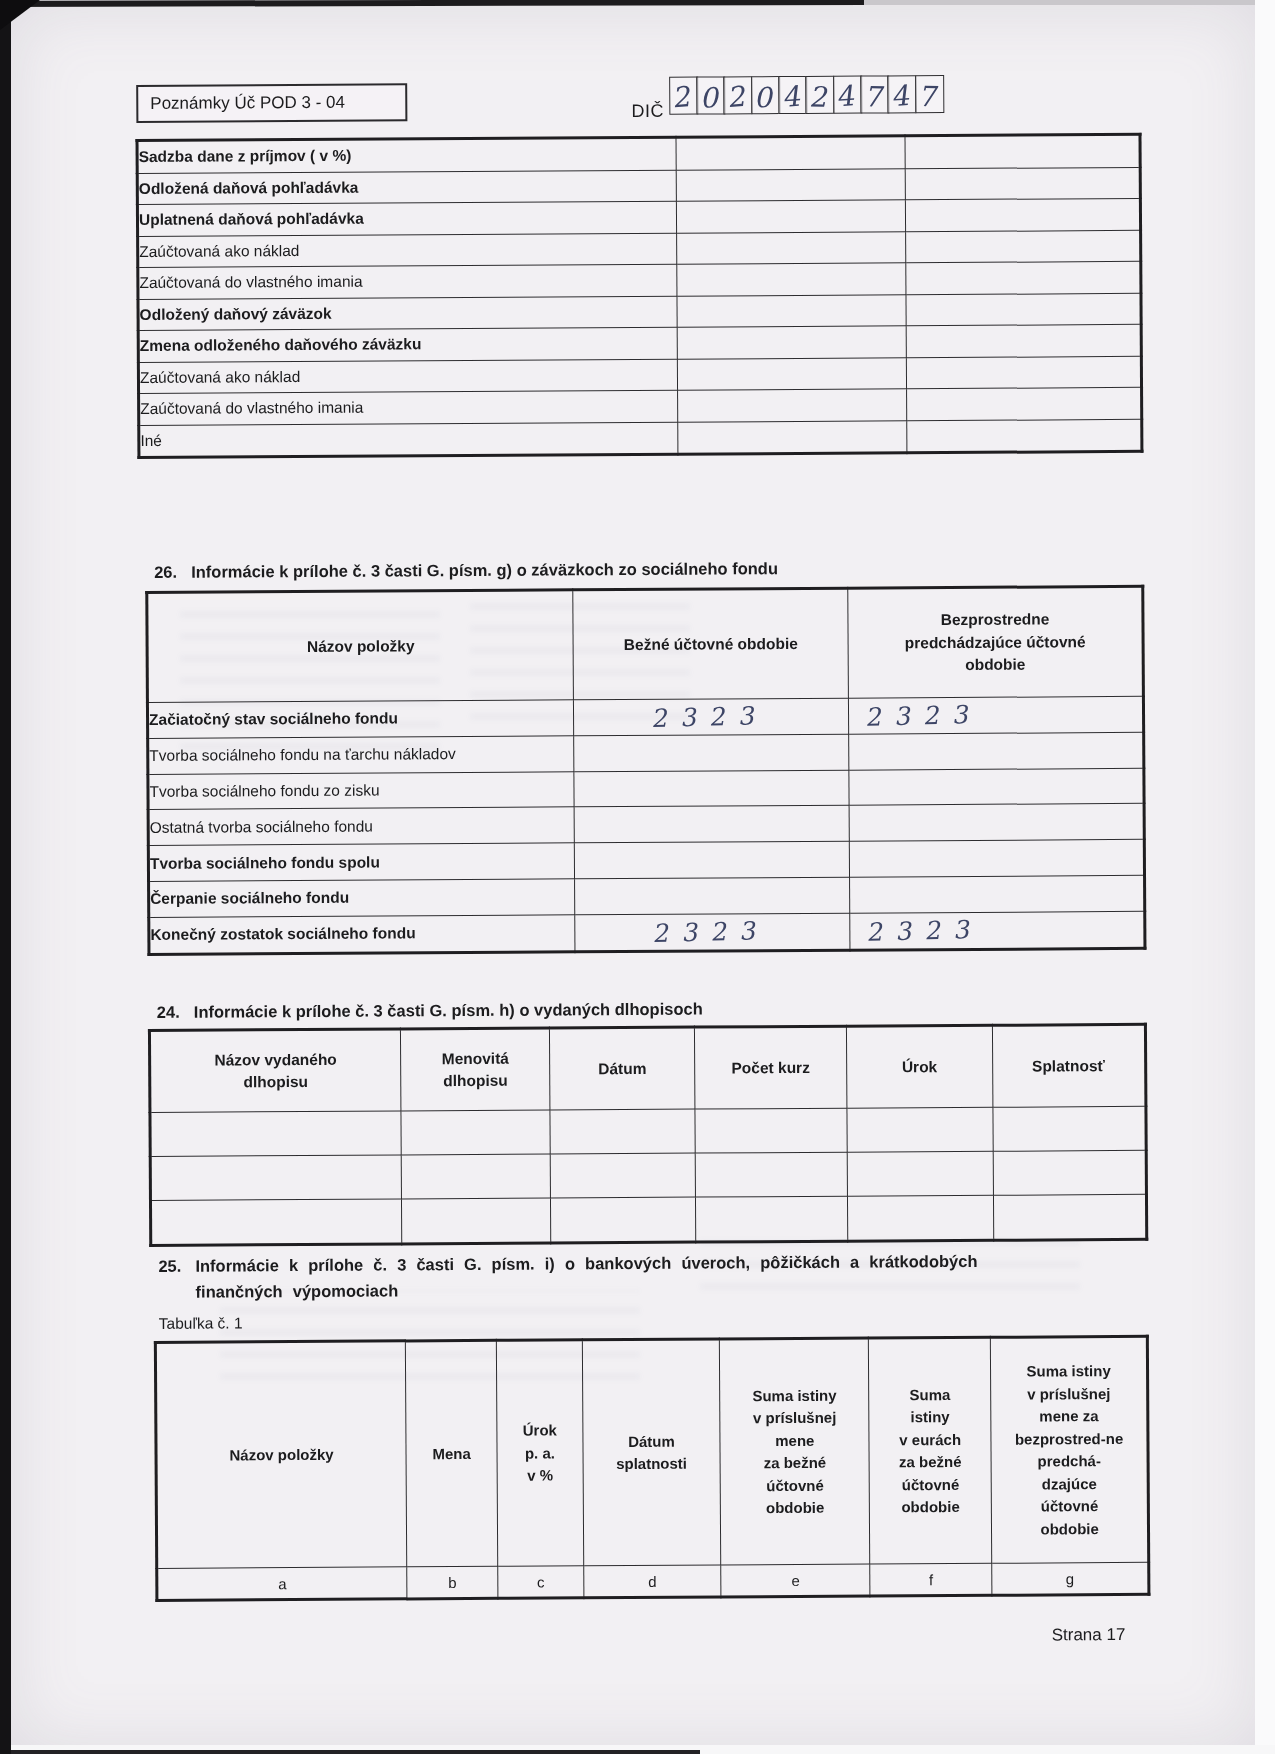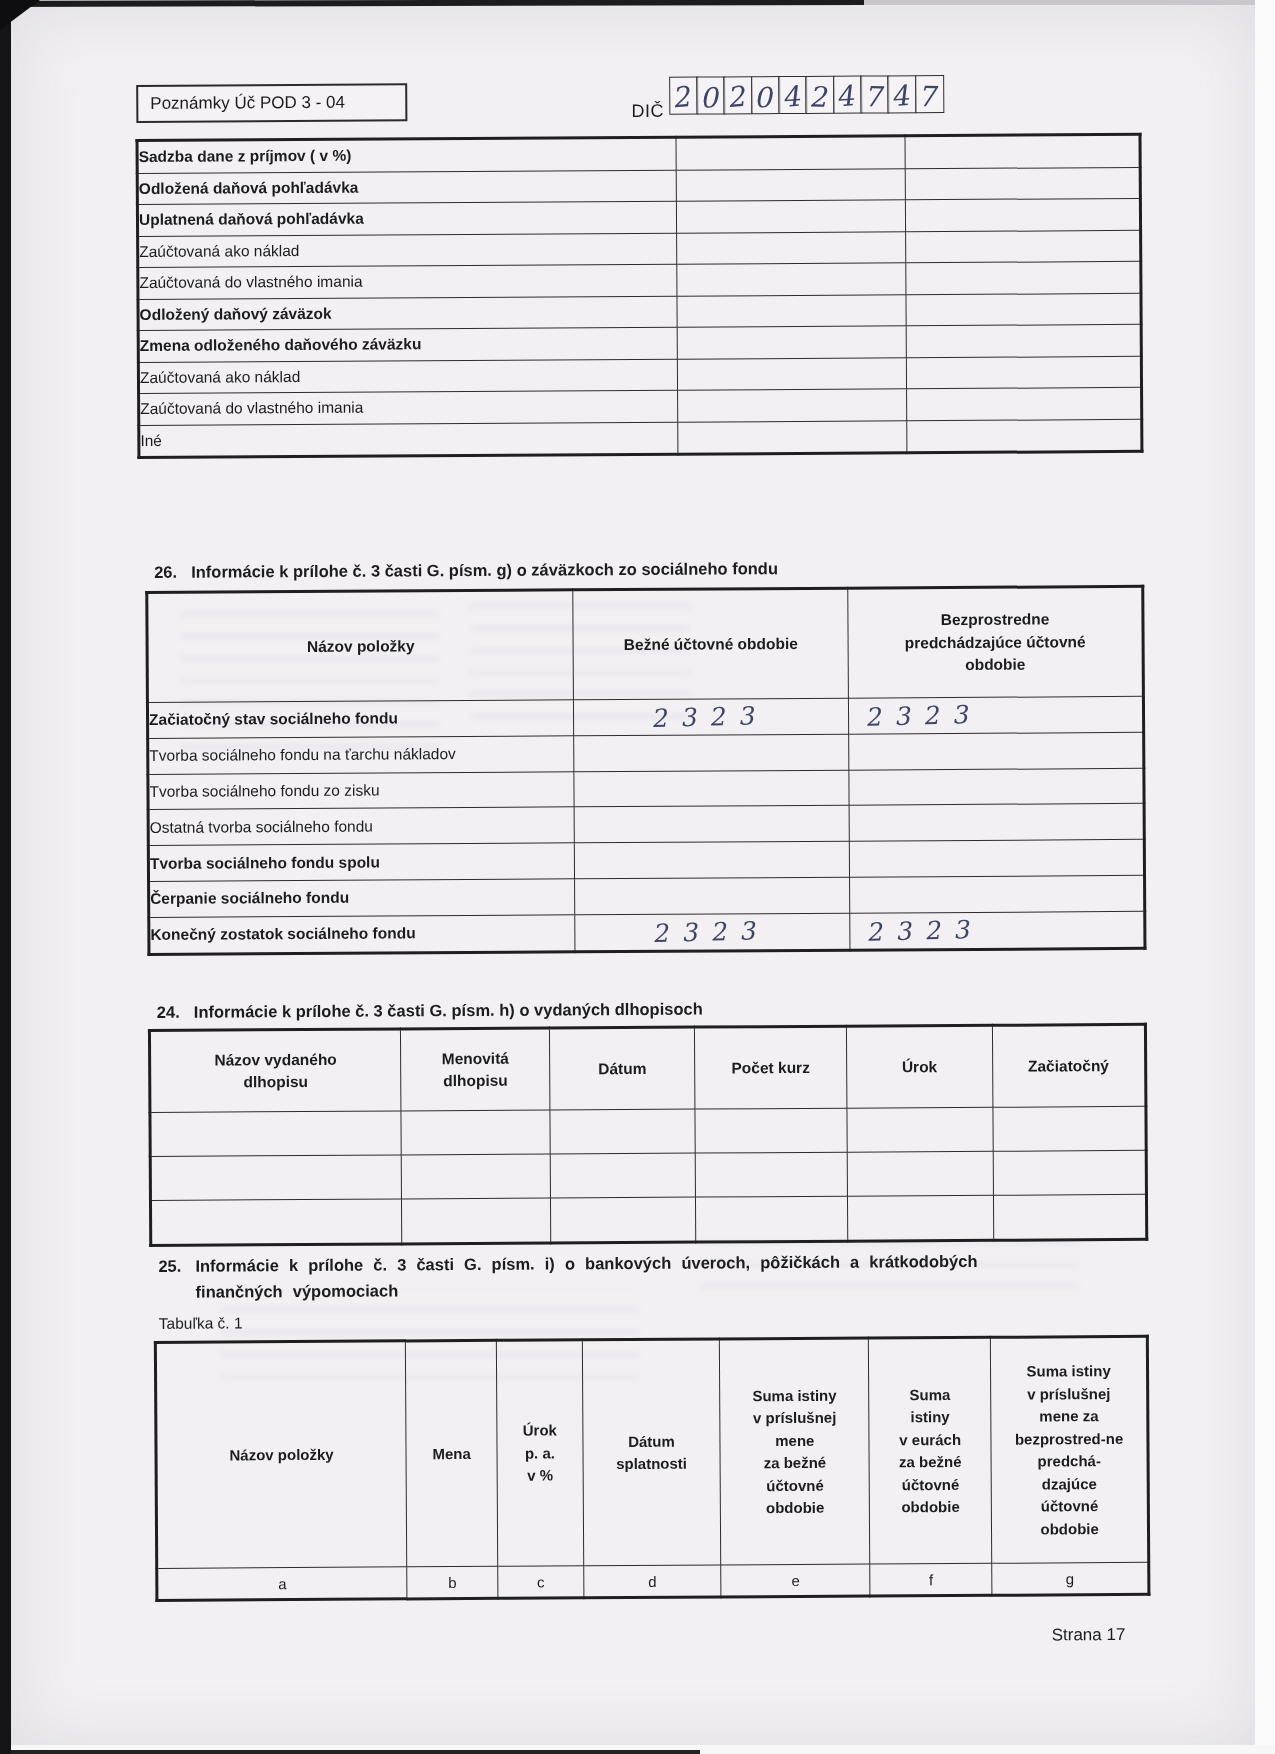--- a/index.html
+++ b/index.html
@@ -258,21 +258,21 @@
         </colgroup>
       <tbody>
         <tr>
           <th>Názov vydaného
 dlhopisu</th>
           <th>Menovitá
 dlhopisu</th>
           <th>Dátum</th>
           <th>Počet kurz</th>
           <th>Úrok</th>
-          <th>Začiatočný</th>
+          <th>Splatnosť</th>
         </tr>
         <tr>
             <td></td>
             <td></td>
             <td></td>
             <td></td>
             <td></td>
             <td></td>
           </tr>
         <tr>

